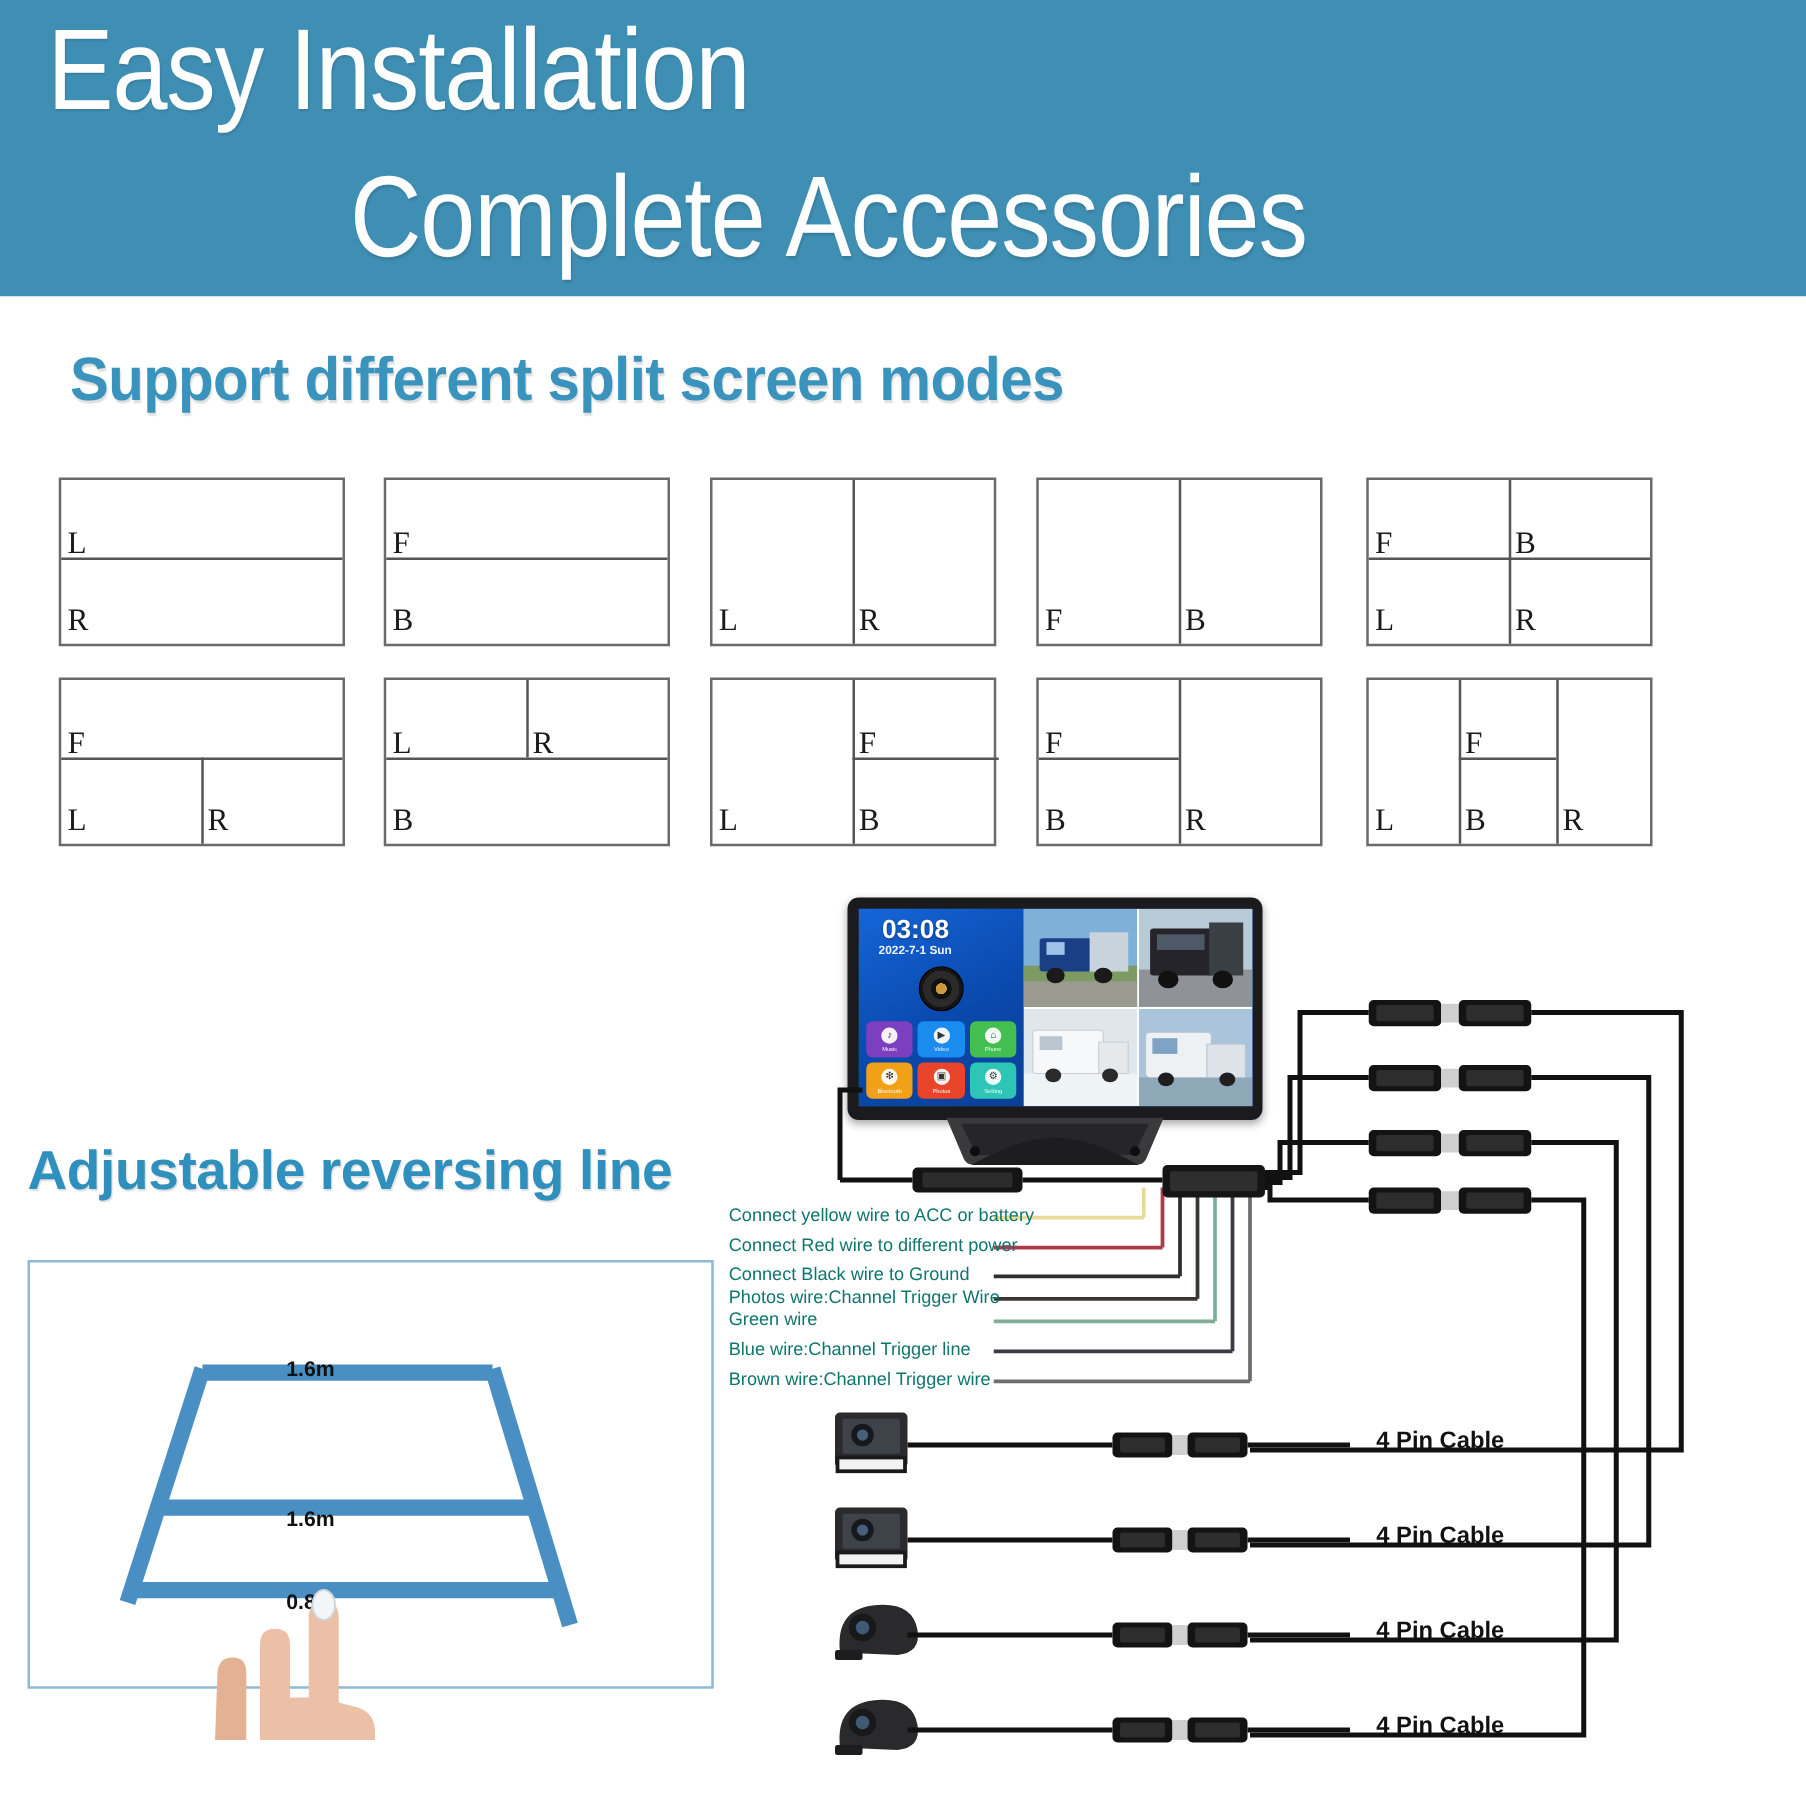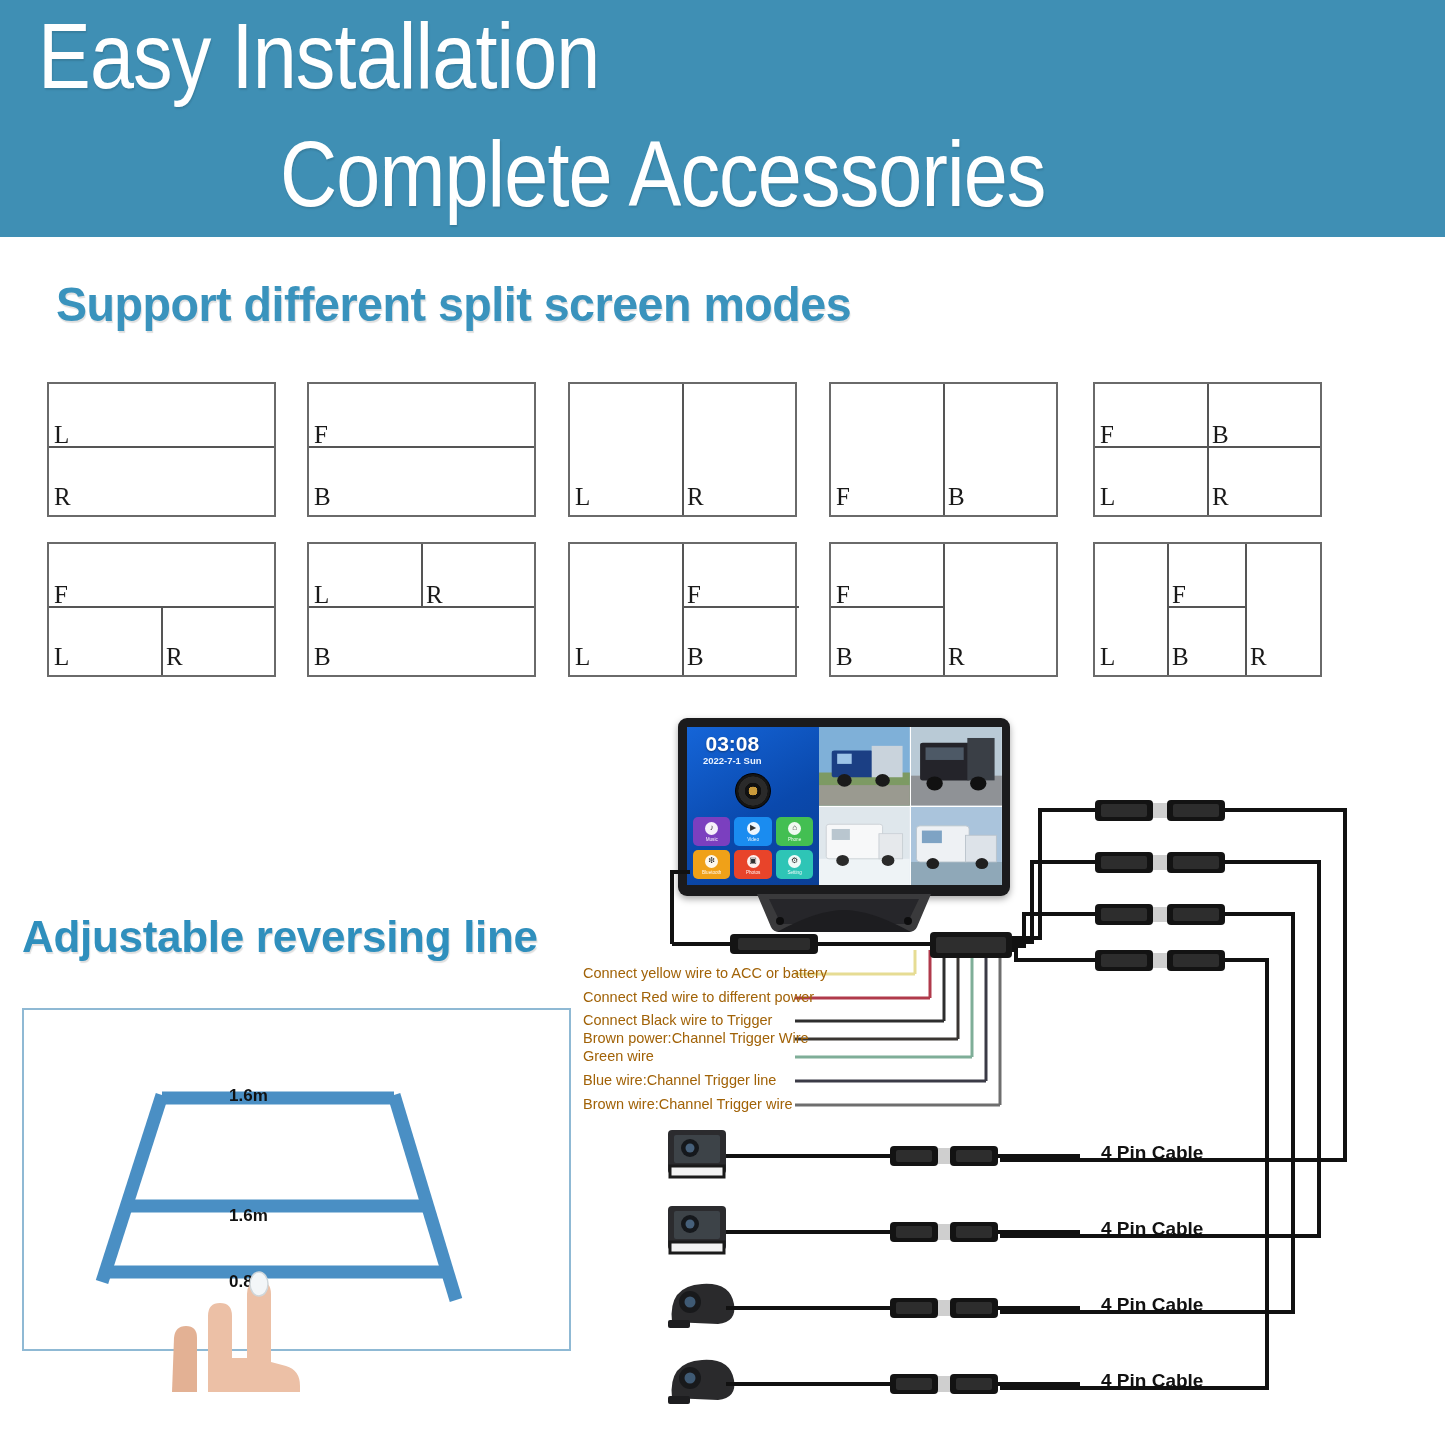--- a/index.html
+++ b/index.html
@@ -206,21 +206,21 @@
   .wire-row {
     position: absolute;
     left: 583px;
     height: 17px;
     white-space: nowrap;
   }
   .wire-row .wt {
     position: absolute;
     left: 0; top: 0;
     font-size: 14.5px;
-    color: #a16207;
+    color: #0f766e;
     white-space: nowrap;
     line-height: 17px;
   }
 
   
   .pin-lbl {
     position: absolute;
     font-size: 19px;
     color: #111;
     white-space: nowrap;
@@ -512,24 +512,24 @@
   </svg>
 
 <div id="wire-legend">
     <div class="wire-row" style="top: 965px;">
       <span class="wt">Connect yellow wire to ACC or battery</span>
     </div>
     <div class="wire-row" style="top: 989px;">
       <span class="wt">Connect Red wire to different power</span>
     </div>
     <div class="wire-row" style="top: 1012px;">
-      <span class="wt">Connect Black wire to Trigger</span>
+      <span class="wt">Connect Black wire to Ground</span>
     </div>
     <div class="wire-row" style="top: 1030px;">
-      <span class="wt">Brown power:Channel Trigger Wire</span>
+      <span class="wt">Photos wire:Channel Trigger Wire</span>
     </div>
     <div class="wire-row" style="top: 1048px;">
       <span class="wt">Green wire</span>
     </div>
     <div class="wire-row" style="top: 1072px;">
       <span class="wt">Blue wire:Channel Trigger line</span>
     </div>
     <div class="wire-row" style="top: 1096px;">
       <span class="wt">Brown wire:Channel Trigger wire</span>
     </div>

